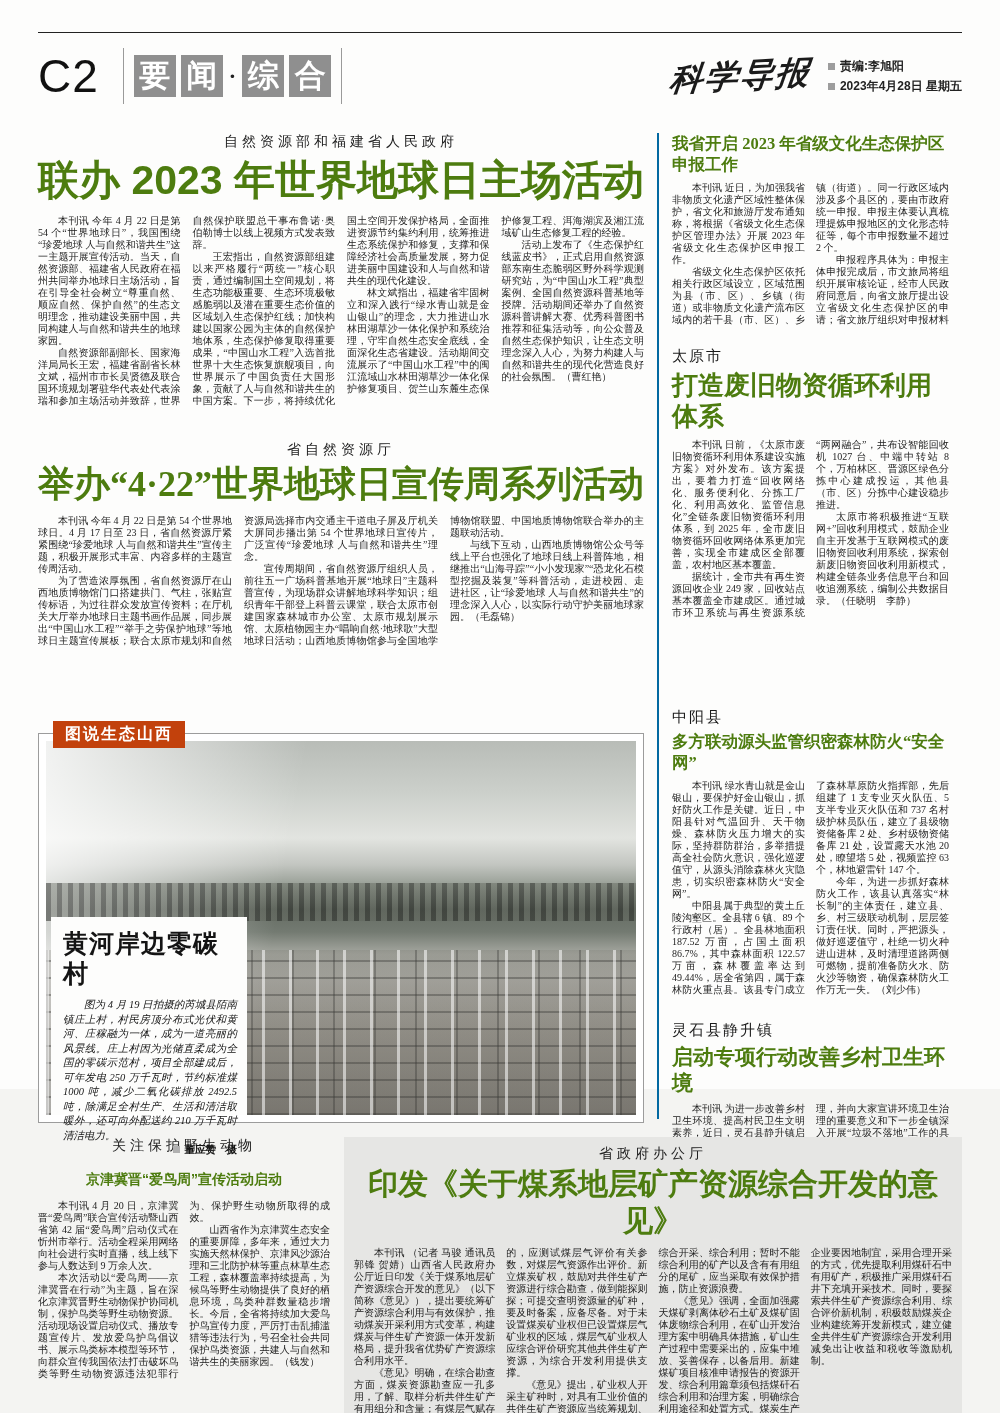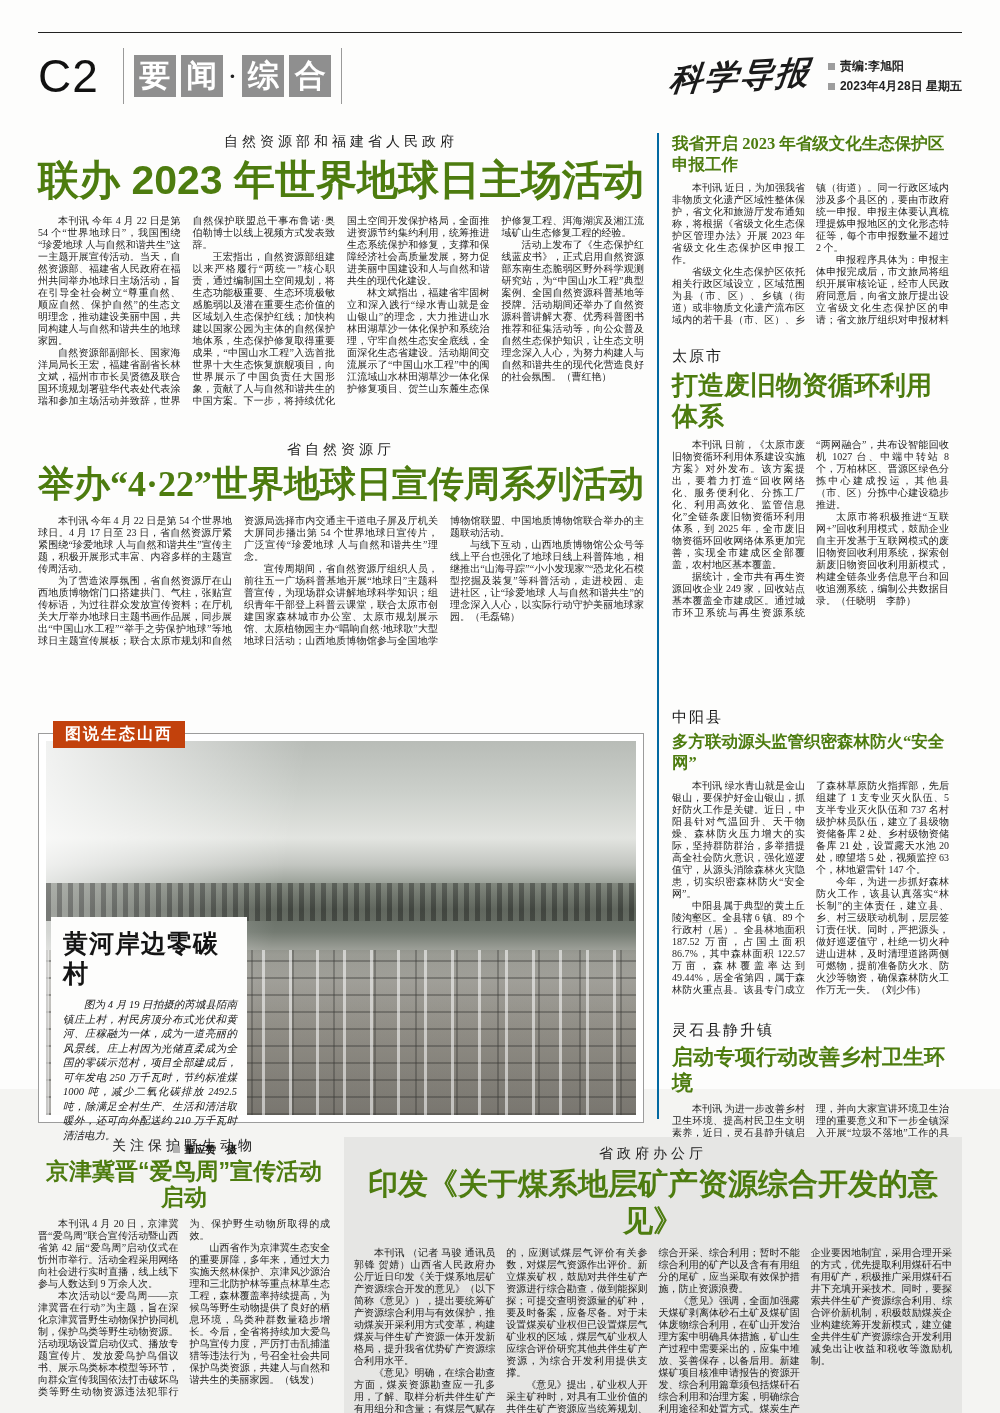--- a/index.html
+++ b/index.html
@@ -64,21 +64,21 @@
                    padding:12px 10px 8px 12px; }
   .photo-title { font-size:25px; line-height:30px; letter-spacing:1px; margin-bottom:9px; }
   .photo-text { font-style:italic; font-size:10.5px; line-height:14.5px; text-align:justify; }
   .photo-text p { text-indent:2em; }
   .photo-credit { text-align:right; font-size:10.5px; font-weight:bold; }
   .photo-credit .sq { background:#b0b0b0; }
 
   
   .bottomrow { display:flex; margin-top:18px; height:290px; gap:14px; }
   .art-bird { width:292px; }
-  .art-bird .headline { font-size:23px; line-height:26px; margin:3px 0 8px; }
+  .art-bird .headline { font-size:14px; line-height:26px; margin:11px 0 8px; }
   .art-bird .body { column-count:2; column-gap:11px; height:226px; }
   .art-coal { width:618px; background:#e6e6e4; padding:8px 10px; }
   .art-coal .headline { font-size:30px; line-height:37px; margin:2px 0 8px; }
   .art-coal .body { column-count:4; column-gap:11px; height:198px; }
 
   
   .rail-art { margin-bottom:13px; }
   .rail-kicker { font-family:"Liberation Sans","DejaVu Sans",sans-serif; font-size:15px; letter-spacing:2px; color:#1a1a1a; margin-bottom:4px; }
   .rail-art .body { column-count:2; column-gap:11px; }
   .art-culture .headline { font-size:16.5px; line-height:21px; text-align:left; margin-bottom:7px; }

